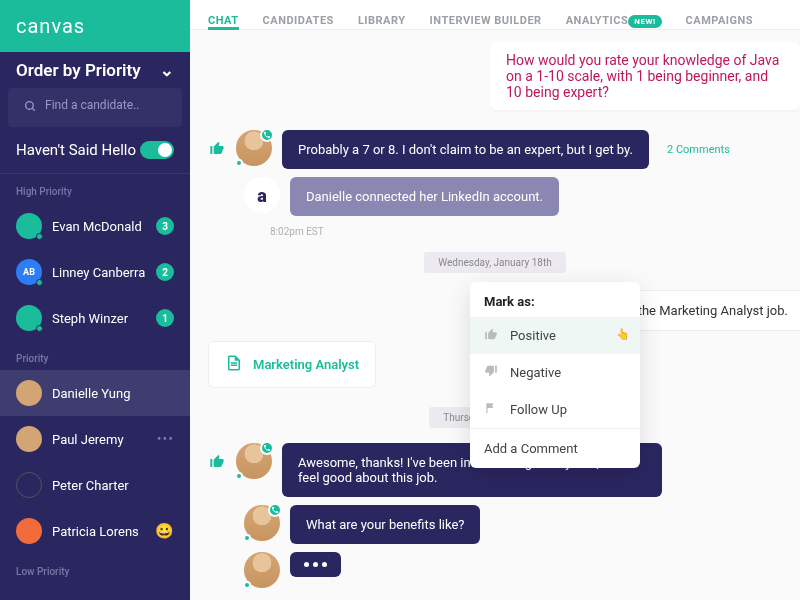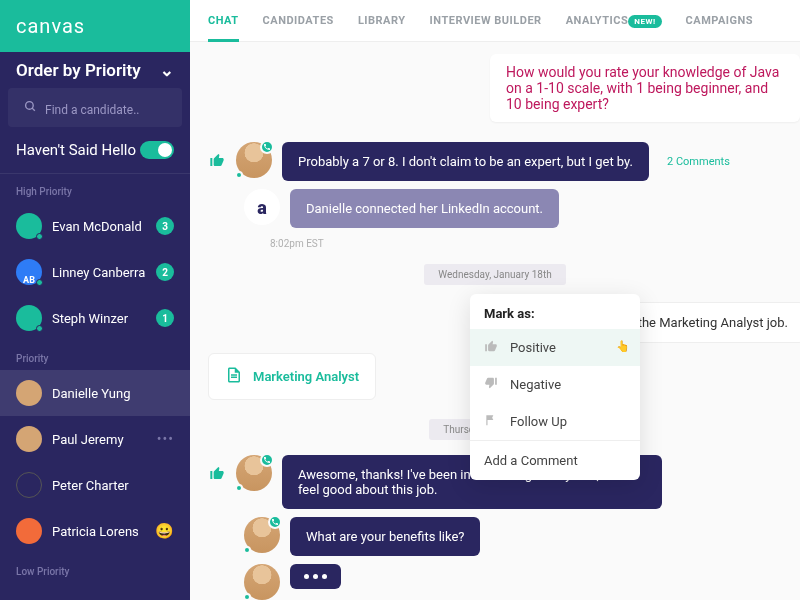--- a/index.html
+++ b/index.html
@@ -1,37 +1,37 @@
 <!DOCTYPE html>
 <html><head>
 <meta charset="utf-8">
 <style>
 *{margin:0;padding:0;box-sizing:border-box;font-family:-apple-system,BlinkMacSystemFont,'Segoe UI',Roboto,sans-serif}
 body{width:800px;height:600px;overflow:hidden;display:flex;background:#fafafa}
 .sidebar{width:190px;height:100%;background:#2a2660;color:#fff;display:flex;flex-direction:column;overflow-y:auto}
 .logo{background:#1abc9c;padding:14px 16px;font-size:20px;font-weight:400;letter-spacing:1px}
 .order-row{display:flex;align-items:center;justify-content:space-between;padding:8px 16px;font-size:17px;font-weight:600;cursor:pointer}
-.search-row{display:flex;align-items:flex-end;gap:8px;padding:10px 16px;background:rgba(255,255,255,0.05);margin:0 8px;border-radius:4px}
+.search-row{display:flex;align-items:flex-start;gap:8px;padding:10px 16px;background:rgba(255,255,255,0.05);margin:0 8px;border-radius:4px}
 .search-row input{background:transparent;border:none;color:#9b97c4;font-size:12px;outline:none;width:100%}
 .search-row input::placeholder{color:#9b97c4}
 .toggle-row{display:flex;align-items:center;justify-content:space-between;padding:14px 16px;font-size:15px;border-bottom:1px solid rgba(255,255,255,0.08)}
 .toggle{width:34px;height:18px;background:#1abc9c;border-radius:10px;position:relative;cursor:pointer}
 .toggle::after{content:'';position:absolute;width:14px;height:14px;background:#fff;border-radius:50%;top:2px;right:2px}
 .section-label{padding:12px 16px 6px;font-size:10px;color:#7a76a8;font-weight:500}
 .cand{display:flex;align-items:center;gap:10px;padding:10px 16px;font-size:13px;cursor:pointer}
 .cand.sel{background:rgba(255,255,255,0.1)}
-.avatar{width:26px;height:26px;border-radius:50%;background:#555;flex-shrink:0;display:flex;align-items:flex-end;justify-content:center;font-size:9px;font-weight:700;color:#fff;position:relative}
+.avatar{width:26px;height:26px;border-radius:50%;background:#555;flex-shrink:0;display:flex;align-items:center;justify-content:center;font-size:9px;font-weight:700;color:#fff;position:relative}
 .dot-online{position:absolute;width:7px;height:7px;background:#1abc9c;border-radius:50%;bottom:-1px;right:-1px;border:1.5px solid #2a2660}
 .cand-name{flex:1;white-space:nowrap;overflow:hidden;text-overflow:ellipsis}
 .badge{width:18px;height:18px;background:#1abc9c;border-radius:50%;display:flex;align-items:center;justify-content:center;font-size:10px;font-weight:700}
 .dots-icon{color:#7a76a8;font-size:14px;letter-spacing:1px}
 .emoji{font-size:15px}
 .main{flex:1;display:flex;flex-direction:column;background:#fafafa}
 .tabs{display:flex;gap:24px;padding:14px 18px 0;background:#fff;border-bottom:1px solid #eee;font-size:11px;font-weight:700;color:#9aa0a6;letter-spacing:0.5px}
-.tab{padding-bottom:12px;cursor:pointer}
+.tab{cursor:pointer}
 .tab.active{color:#1abc9c;border-bottom:3px solid #1abc9c;margin-bottom:-1px}
 .pill{background:#1abc9c;color:#fff;font-size:8px;padding:2px 6px;border-radius:8px;}
 .chat{flex:1;padding:8px 0 20px;overflow:hidden;position:relative}
 .sys-msg{background:#fff;border-radius:6px;padding:10px 16px;margin:4px 0 16px 300px;font-size:14px;color:#be185d;box-shadow:0 1px 2px rgba(0,0,0,0.05)}
 .row{display:flex;align-items:flex-start;gap:10px;padding:4px 18px}
 .thumb{width:18px;color:#1abc9c;display:flex;align-items:center;justify-content:center;margin-top:10px}
 .av-chat{width:36px;height:36px;border-radius:50%;background:#d4a574;position:relative;flex-shrink:0;background-image:radial-gradient(circle at 50% 30%,#e8c49a 30%,transparent 31%),linear-gradient(#d4a574,#c89560)}
 .av-chat .presence{position:absolute;width:14px;height:14px;background:#1abc9c;border-radius:50%;top:-2px;right:-2px;border:2px solid #fafafa;display:flex;align-items:center;justify-content:center}
 .av-chat .presence svg{width:8px;height:8px}
 .av-online{position:absolute;width:8px;height:8px;background:#1abc9c;border-radius:50%;bottom:-1px;left:-1px;border:2px solid #fafafa}

